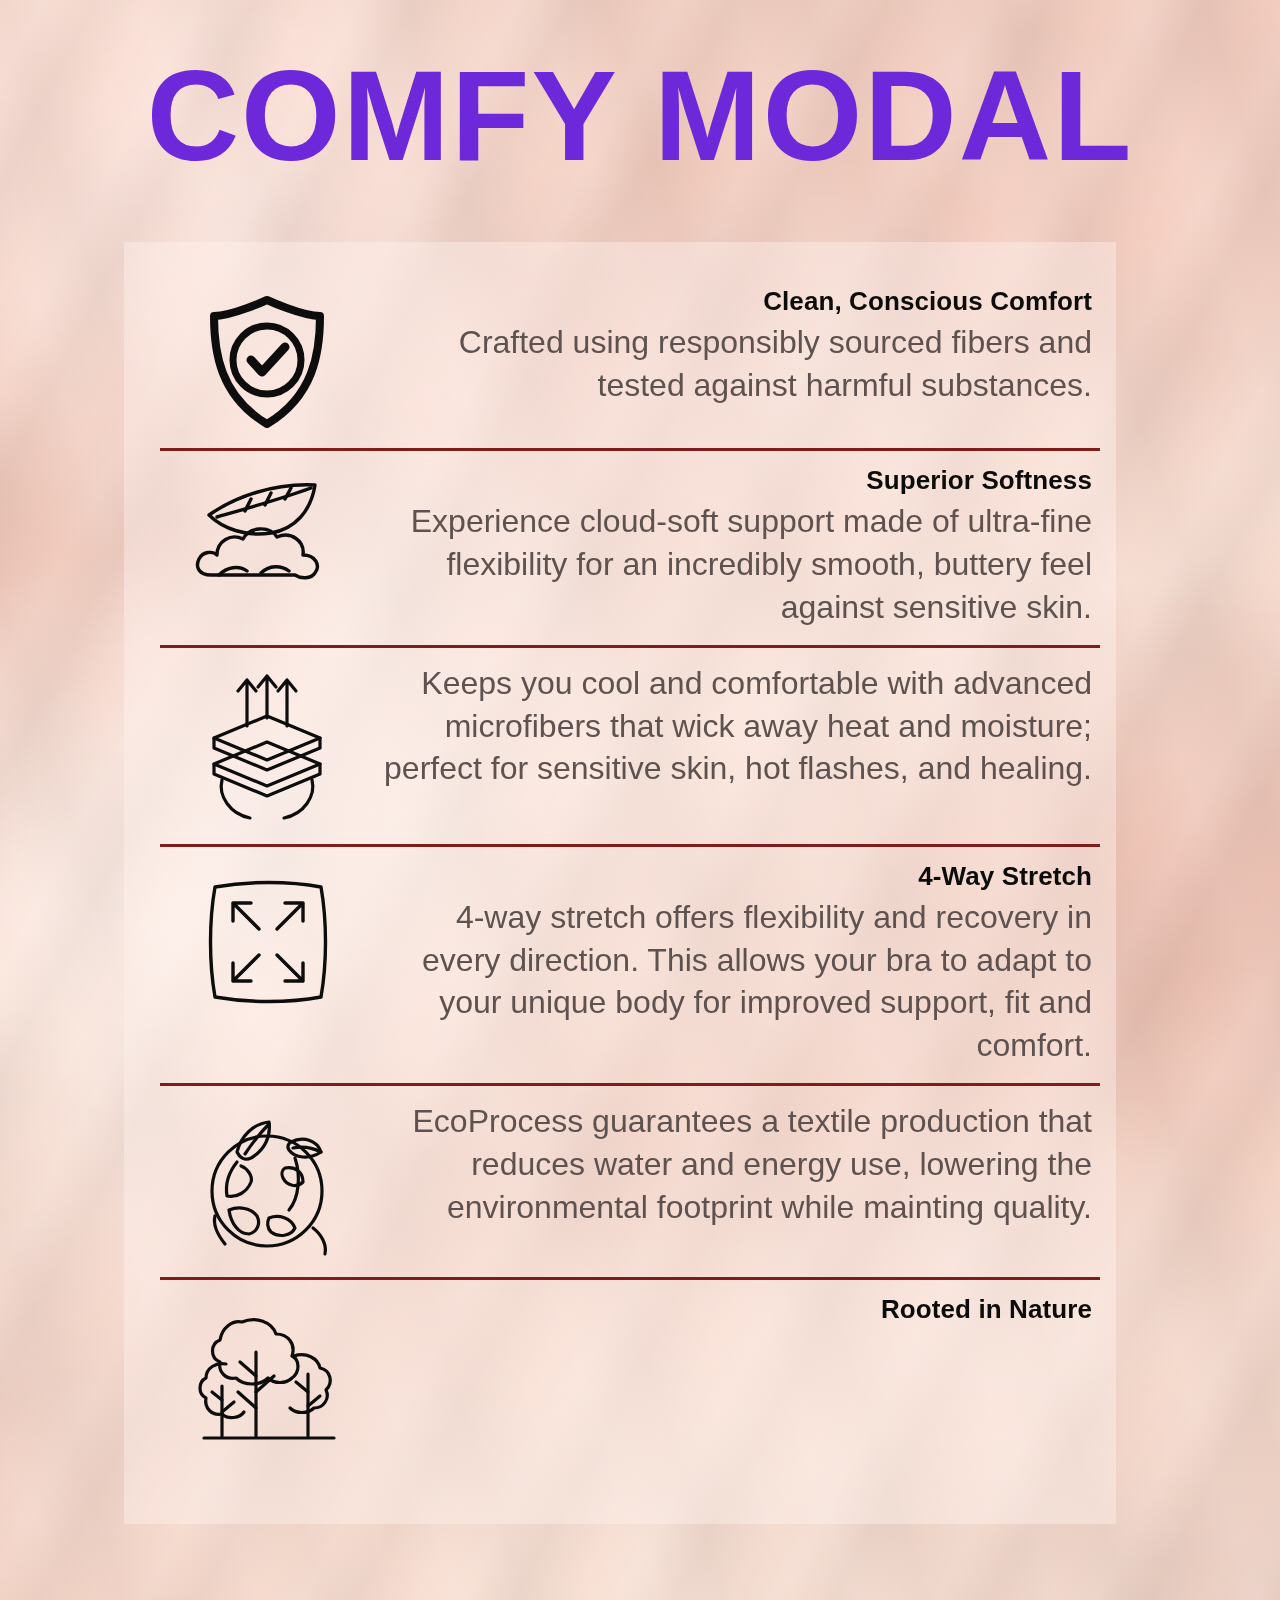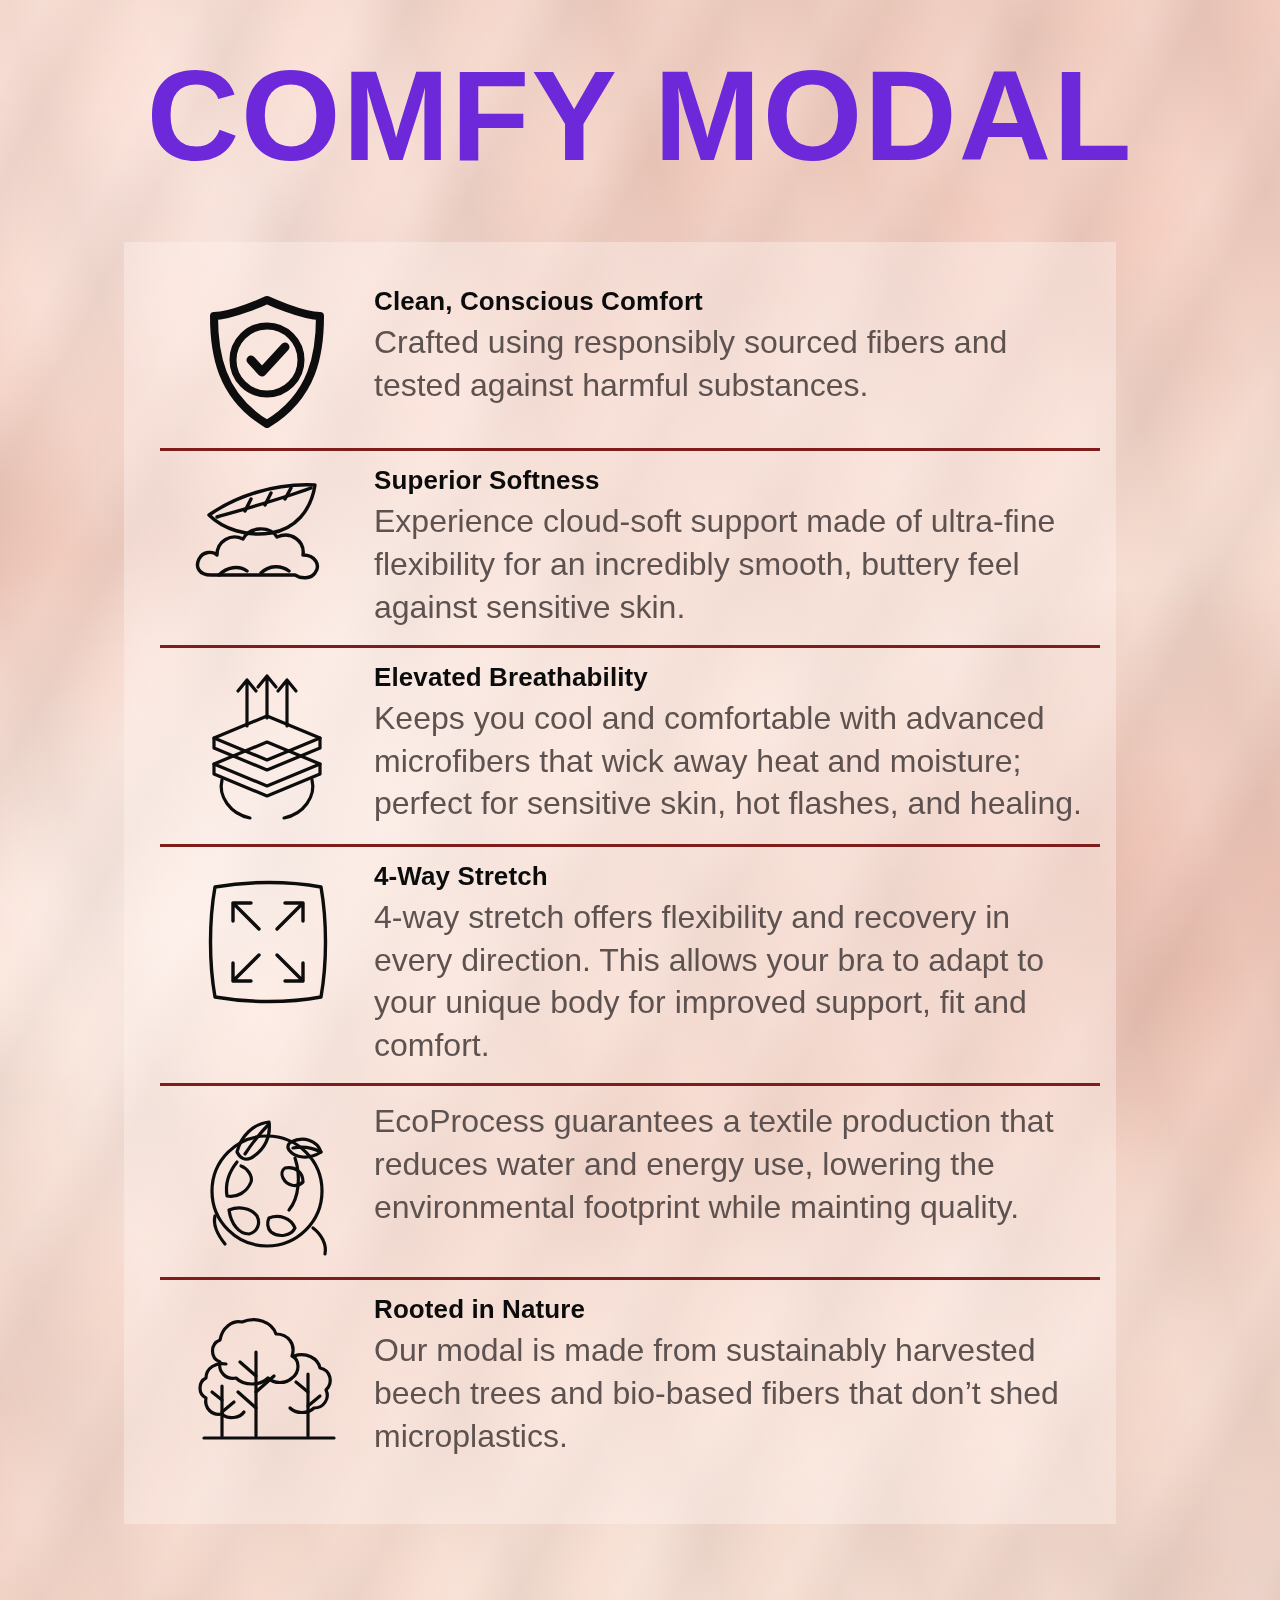--- a/index.html
+++ b/index.html
@@ -77,20 +77,21 @@
     position: absolute;
     left: 36px;
     top: 34px;
     width: 940px;
   }
 
   .row {
     display: flex;
     align-items: flex-start;
     padding: 14px 0 16px 0;
+    text-align: right;
   }
   .row + .row {
     border-top: 3px solid #7f1d1d;
   }
   .row.first { padding-top: 10px; }
 
   .icon-cell {
     width: 214px;
     flex: 0 0 214px;
     display: flex;
@@ -172,21 +173,20 @@
           <path d="M75 50 L75 8 M75 8 L66 19 M75 8 L84 19"></path>
           <path d="M22 70 L75 48 L128 70 L75 92 Z"></path>
           <path d="M22 70 L22 80 L75 102 L128 80 L128 70"></path>
           <path d="M22 96 L75 74 L128 96 L75 118 Z"></path>
           <path d="M22 96 L22 106 L75 128 L128 106 L128 96"></path>
           <path d="M30 112 C26 128 38 146 58 150"></path>
           <path d="M120 112 C124 128 112 146 92 150"></path>
         </svg>
       </div>
       <div class="text-cell">
-        <p class="feat-title">Elevated Breathability</p>
         <p class="feat-desc">Keeps you cool and comfortable with advanced microfibers that wick away heat and moisture; perfect for sensitive skin, hot flashes, and healing.</p>
       </div>
     </div>
 
     <div class="row">
       <div class="icon-cell">
         <svg width="140" height="150" viewBox="0 0 140 150" fill="none" stroke="#0d0d0d" stroke-width="3.4" stroke-linecap="round" stroke-linejoin="round">
           <path d="M18 20 C52 14 92 14 124 20 C130 54 130 96 124 130 C92 136 52 136 18 130 C12 96 12 54 18 20 Z"></path>
           <path d="M62 62 L36 36 M36 36 L36 54 M36 36 L54 36"></path>
           <path d="M80 62 L106 36 M106 36 L88 36 M106 36 L106 54"></path>
@@ -232,18 +232,17 @@
           <path d="M118 74 L118 136"></path>
           <path d="M118 92 L106 82 M118 106 L130 96"></path>
           <path d="M36 64 C26 62 16 68 16 78 C8 82 8 94 16 98 C14 108 22 116 32 114 C38 120 50 118 54 112"></path>
           <path d="M32 86 L32 136"></path>
           <path d="M32 100 L22 92 M32 112 L44 102"></path>
           <path d="M14 138 L144 138"></path>
         </svg>
       </div>
       <div class="text-cell">
         <p class="feat-title">Rooted in Nature</p>
-        <p class="feat-desc">Our modal is made from sustainably harvested beech trees and bio-based fibers that don’t shed microplastics.</p>
       </div>
     </div>
 
   </div>
 </div>
 
 </body></html>

